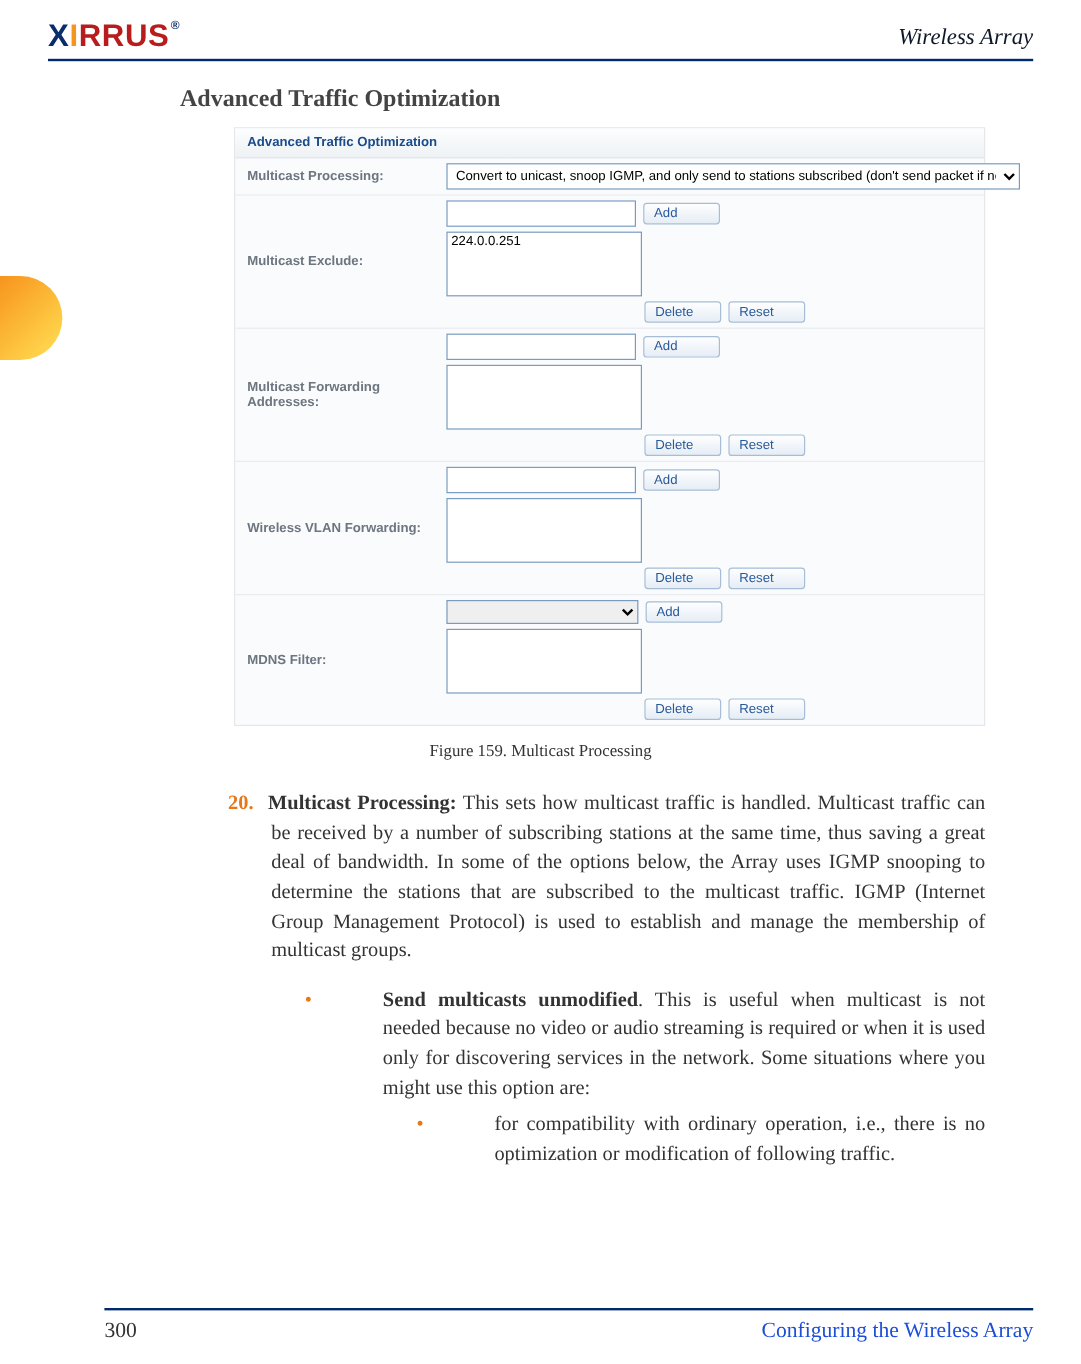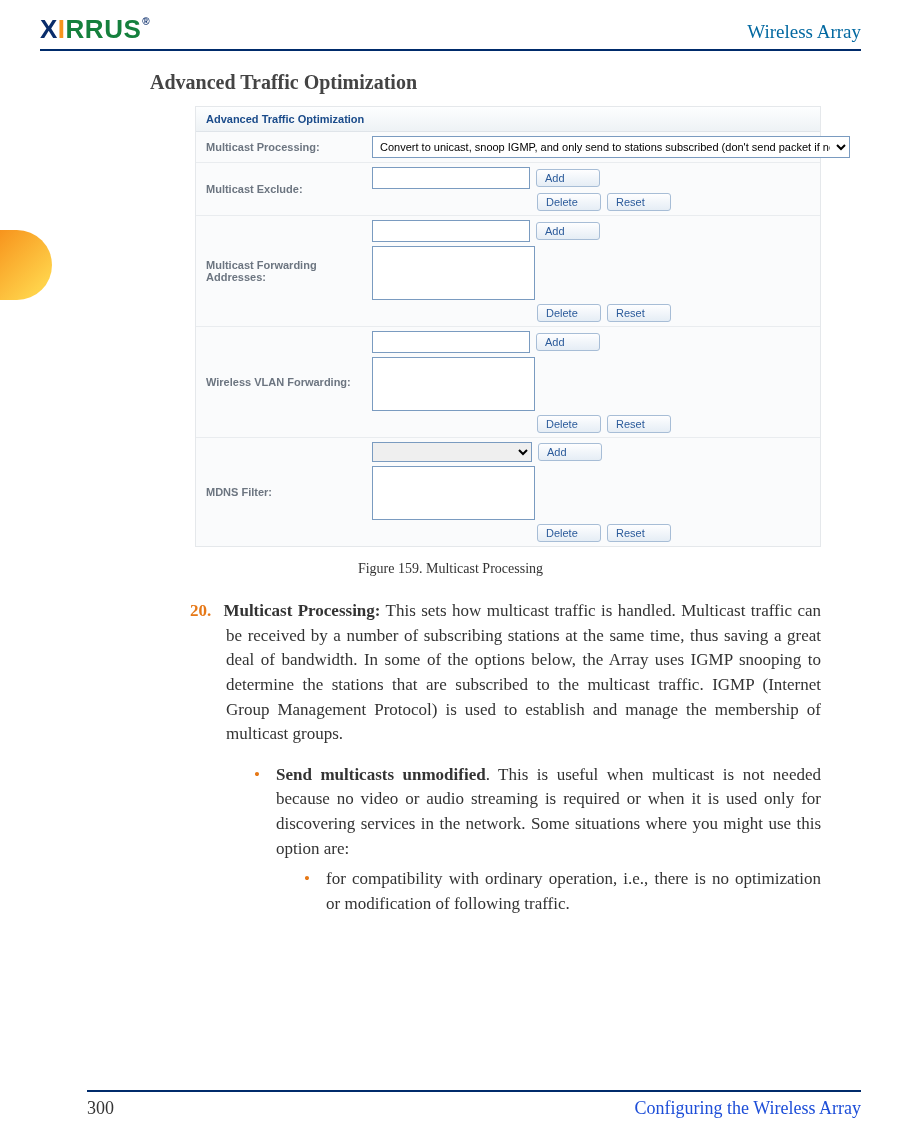--- a/index.html
+++ b/index.html
@@ -29,26 +29,27 @@
     font-family: Arial, Helvetica, sans-serif;
     font-weight: 900;
     font-size: 26px;
     letter-spacing: 0.5px;
     display: flex;
     align-items: center;
     height: 28px;
   }
   .logo .x1 { color: #0a2d6b; }
   .logo .i-dot { color: #f7941d; }
-  .logo .rest { color: #15803d; }
+  .logo .rest { color: #b91c1c; }
   .logo .reg { font-size: 10px; color:#0a2d6b; position: relative; top:-8px; left:1px;}
   .header-right {
     font-family: Georgia, serif;
     font-size: 19px;
-    color: #0369a1;
+    color: #0f172a;
+    font-style: italic;
   }
   .section-heading {
     font-family: Georgia, serif;
     font-weight: bold;
     font-size: 20px;
     color: #444;
     margin: 20px 0 12px 110px;
   }
   .tab-blob {
     position: absolute;
@@ -160,21 +161,21 @@
     display: inline-block;
     width: 28px;
     margin-left: -36px;
   }
   .bold-run { font-weight: bold; }
   .para { margin: 0 0 16px 0; }
   .para.indent-after-num { padding-left: 36px; }
   .bullet-list { margin: 0 0 16px 28px; padding-left: 36px;}
   .bullet-item { display:flex; margin-bottom: 12px; }
   .bullet-mark { color:#e67817; font-size:17px; width:22px; min-width:22px; }
-  .bullet-text { flex:1; text-align: justify; }
+  .bullet-text { flex:1; text-align: justify; margin-left: 43px; }
   .sub-bullet-list { margin: 4px 0 0 28px; }
   .sub-bullet-item { display:flex; margin-top:6px;}
   .footer {
     position: absolute;
     left: 40px;
     right: 40px;
     bottom: 18px;
     border-top: 2px solid #002b6b;
     padding-top: 6px;
     display: flex;
@@ -217,20 +218,23 @@
           </div>
         </div>
       </div>
 
       <div class="panel-row">
         <div class="panel-label">Multicast Exclude:</div>
         <div class="panel-content">
           <div class="line">
             <input class="text-in" value="" style="">
             <span class="btn">Add</span>
+          </div>
+          <div class="line">
+            <textarea class="listbox" style="">224.0.0.251</textarea>
           </div>
           <div class="line">
             <span style="width:159px;"></span>
             <span class="btn">Delete</span>
             <span class="btn">Reset</span>
           </div>
         </div>
       </div>
 
       <div class="panel-row">

